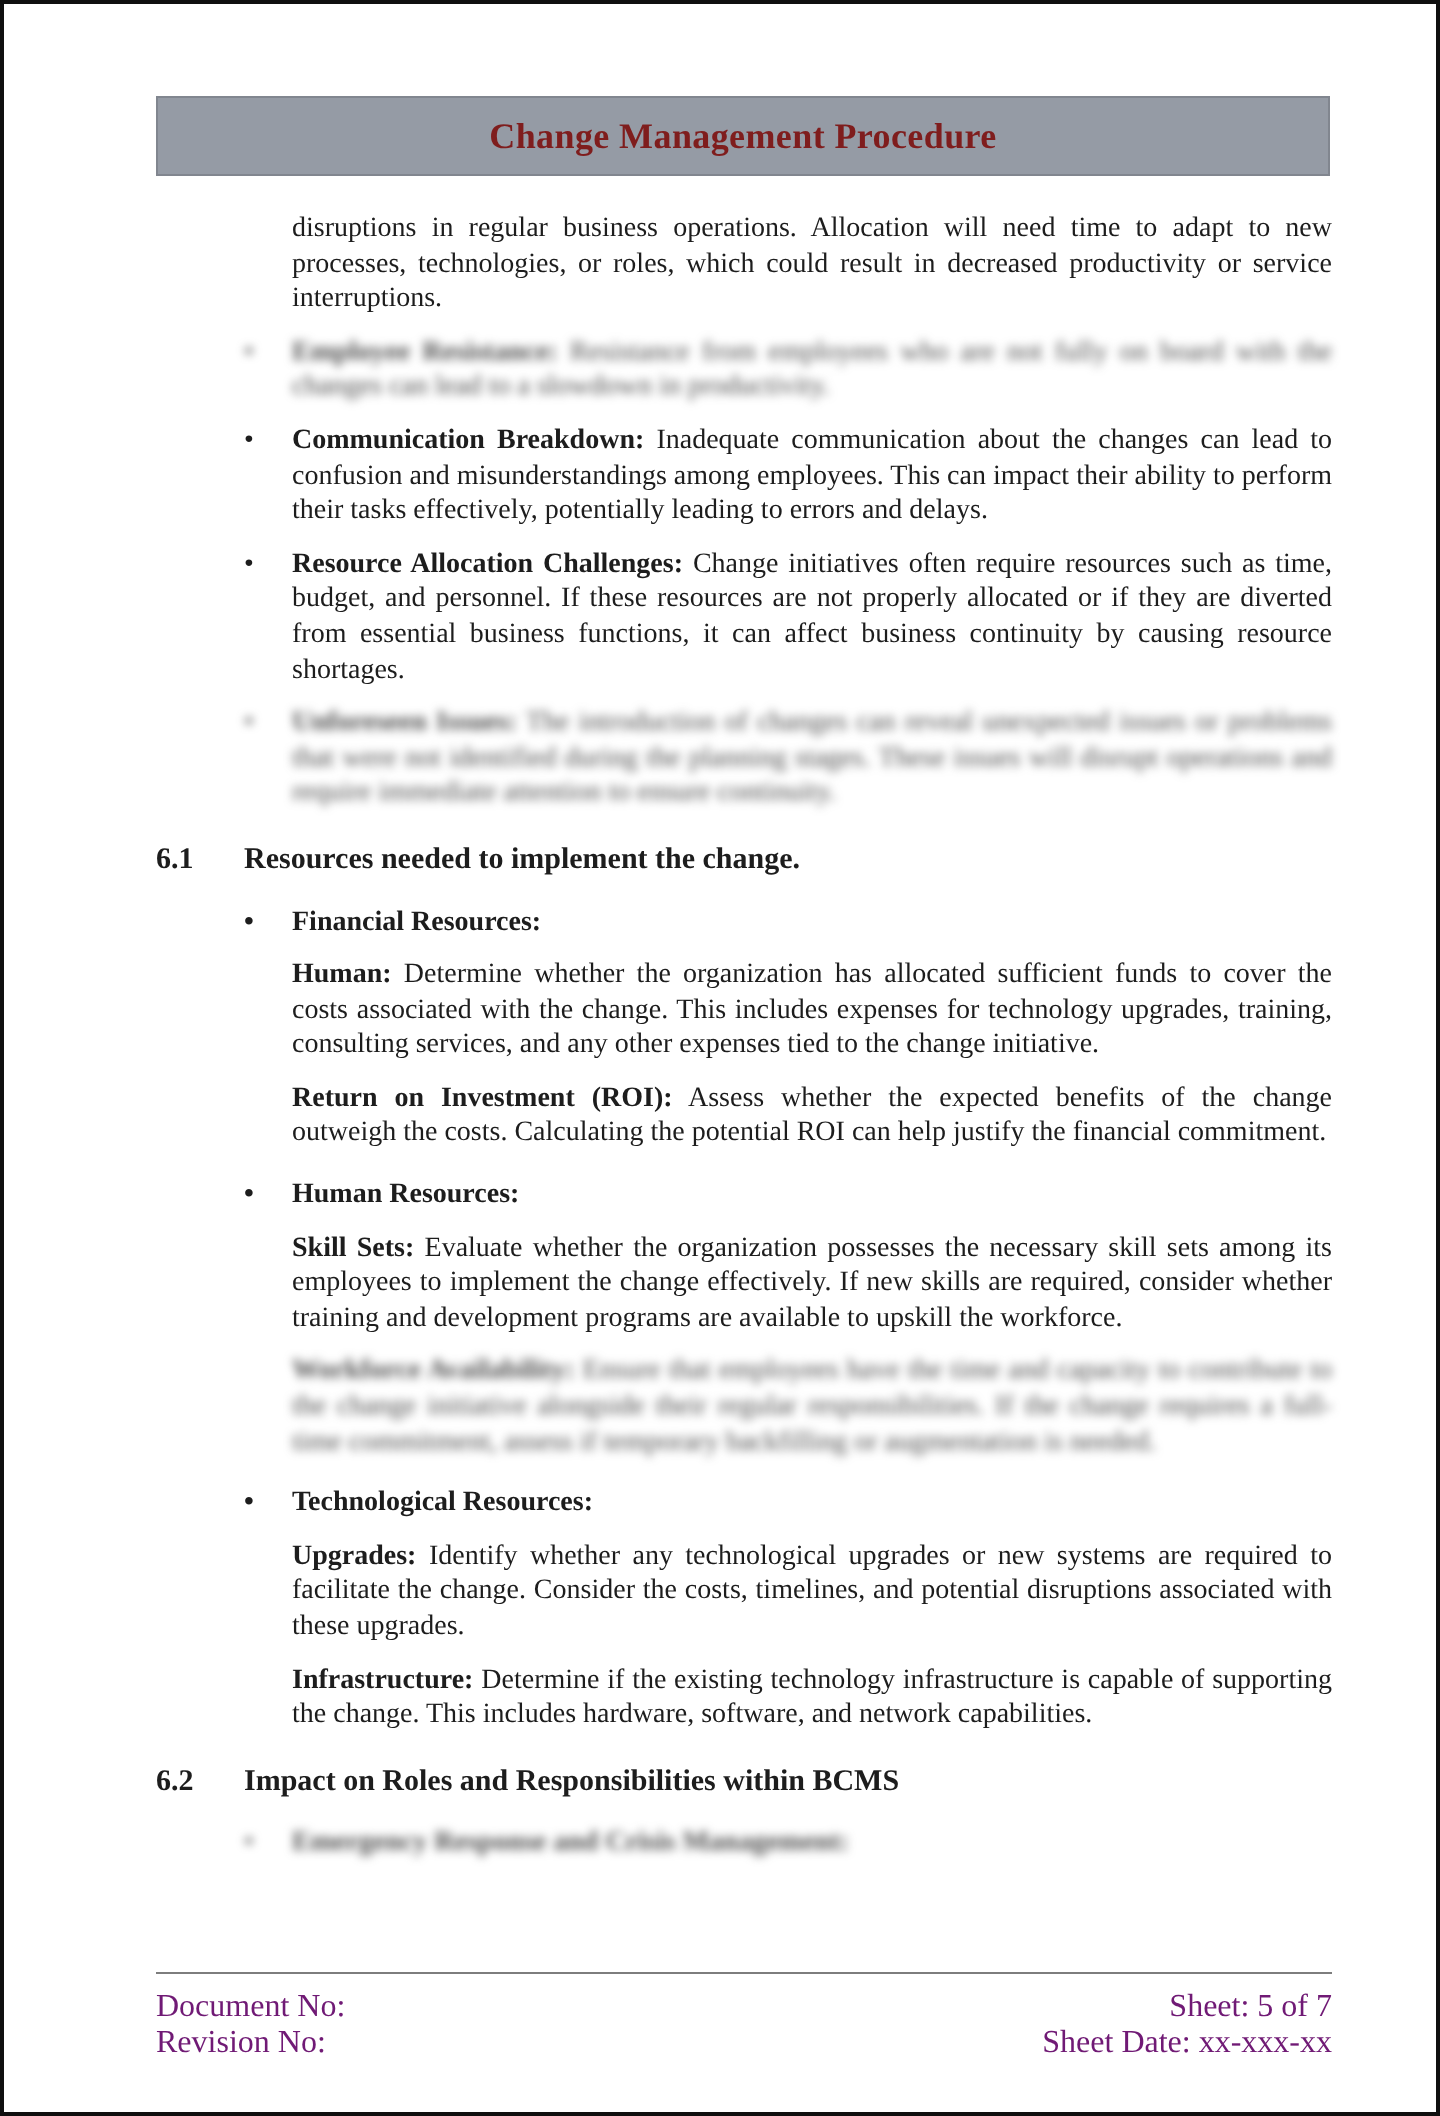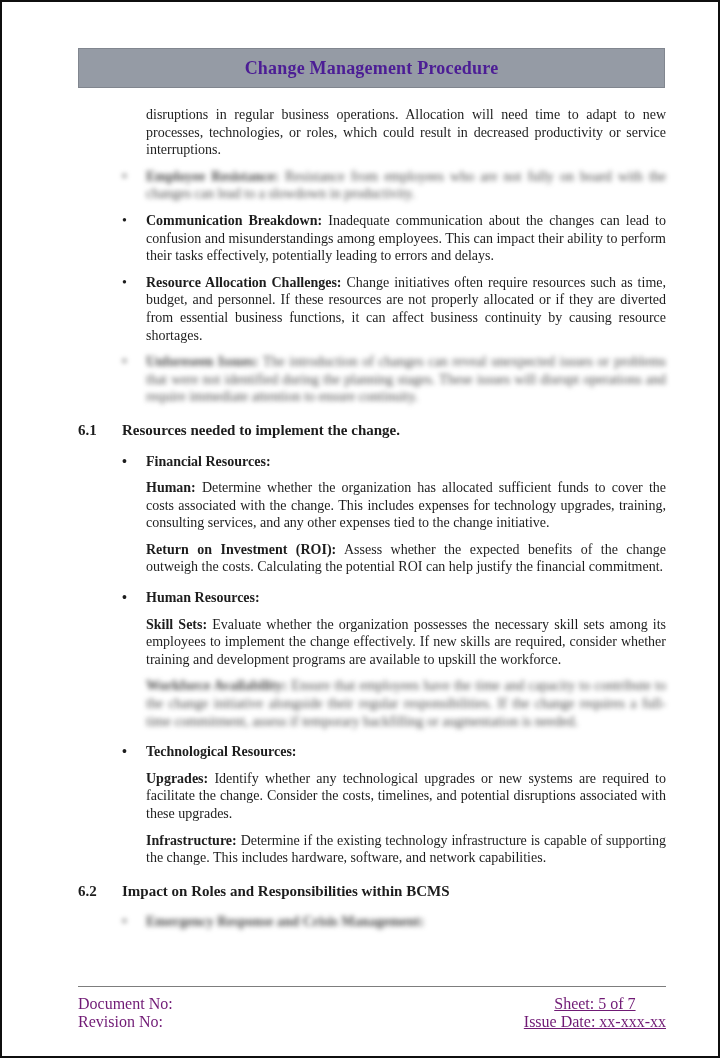--- a/index.html
+++ b/index.html
@@ -15,21 +15,21 @@
   }
   .banner {
     position:absolute; left:76px; top:46px;
     width:587px; height:40px;
     background:#959ba5;
     border:1px solid #81868f;
     box-sizing:border-box;
     display:flex; align-items:center; justify-content:center;
   }
   .banner .title {
-    color:#4c1d95; font-weight:bold; font-size:18px; letter-spacing:.2px;
+    color:#7f1d1d; font-weight:bold; font-size:18px; letter-spacing:.2px;
   }
   .content {
     position:absolute; left:76px; top:104px; width:588px;
     font-size:14px; line-height:17.6px;
     text-align:justify;
   }
   p { margin:0; }
   .lead { font-weight:bold; }
   .indent { margin-left:68px; }
   .block { margin-bottom:9px; }
@@ -43,21 +43,21 @@
   }
   .section-heading .sec-num { flex:none; width:44px; }
   .blurred { filter:blur(2.4px); color:#4e4e4e; }
   .footer {
     position:absolute; left:76px; top:984px; width:588px;
     border-top:1px solid #7d7d7d;
     padding-top:8px;
     display:flex; justify-content:space-between;
     font-size:16px; line-height:18px; color:#701a75;
   }
-  .footer-right { text-align:center;text-decoration:underline; }
+  .footer-right { text-align:right; }
 </style>
 </head>
 <body>
 
 <div class="page">
 
   <div class="banner">
     <span class="title">Change Management Procedure</span>
   </div>
 
@@ -139,17 +139,17 @@
 
   </div>
 
   <div class="footer">
     <div class="footer-left">
       <div>Document No:</div>
       <div>Revision No:</div>
     </div>
     <div class="footer-right">
       <div>Sheet: 5 of 7</div>
-      <div>Issue Date: xx-xxx-xx</div>
+      <div>Sheet Date: xx-xxx-xx</div>
     </div>
   </div>
 
 </div>
 
 </body></html>

